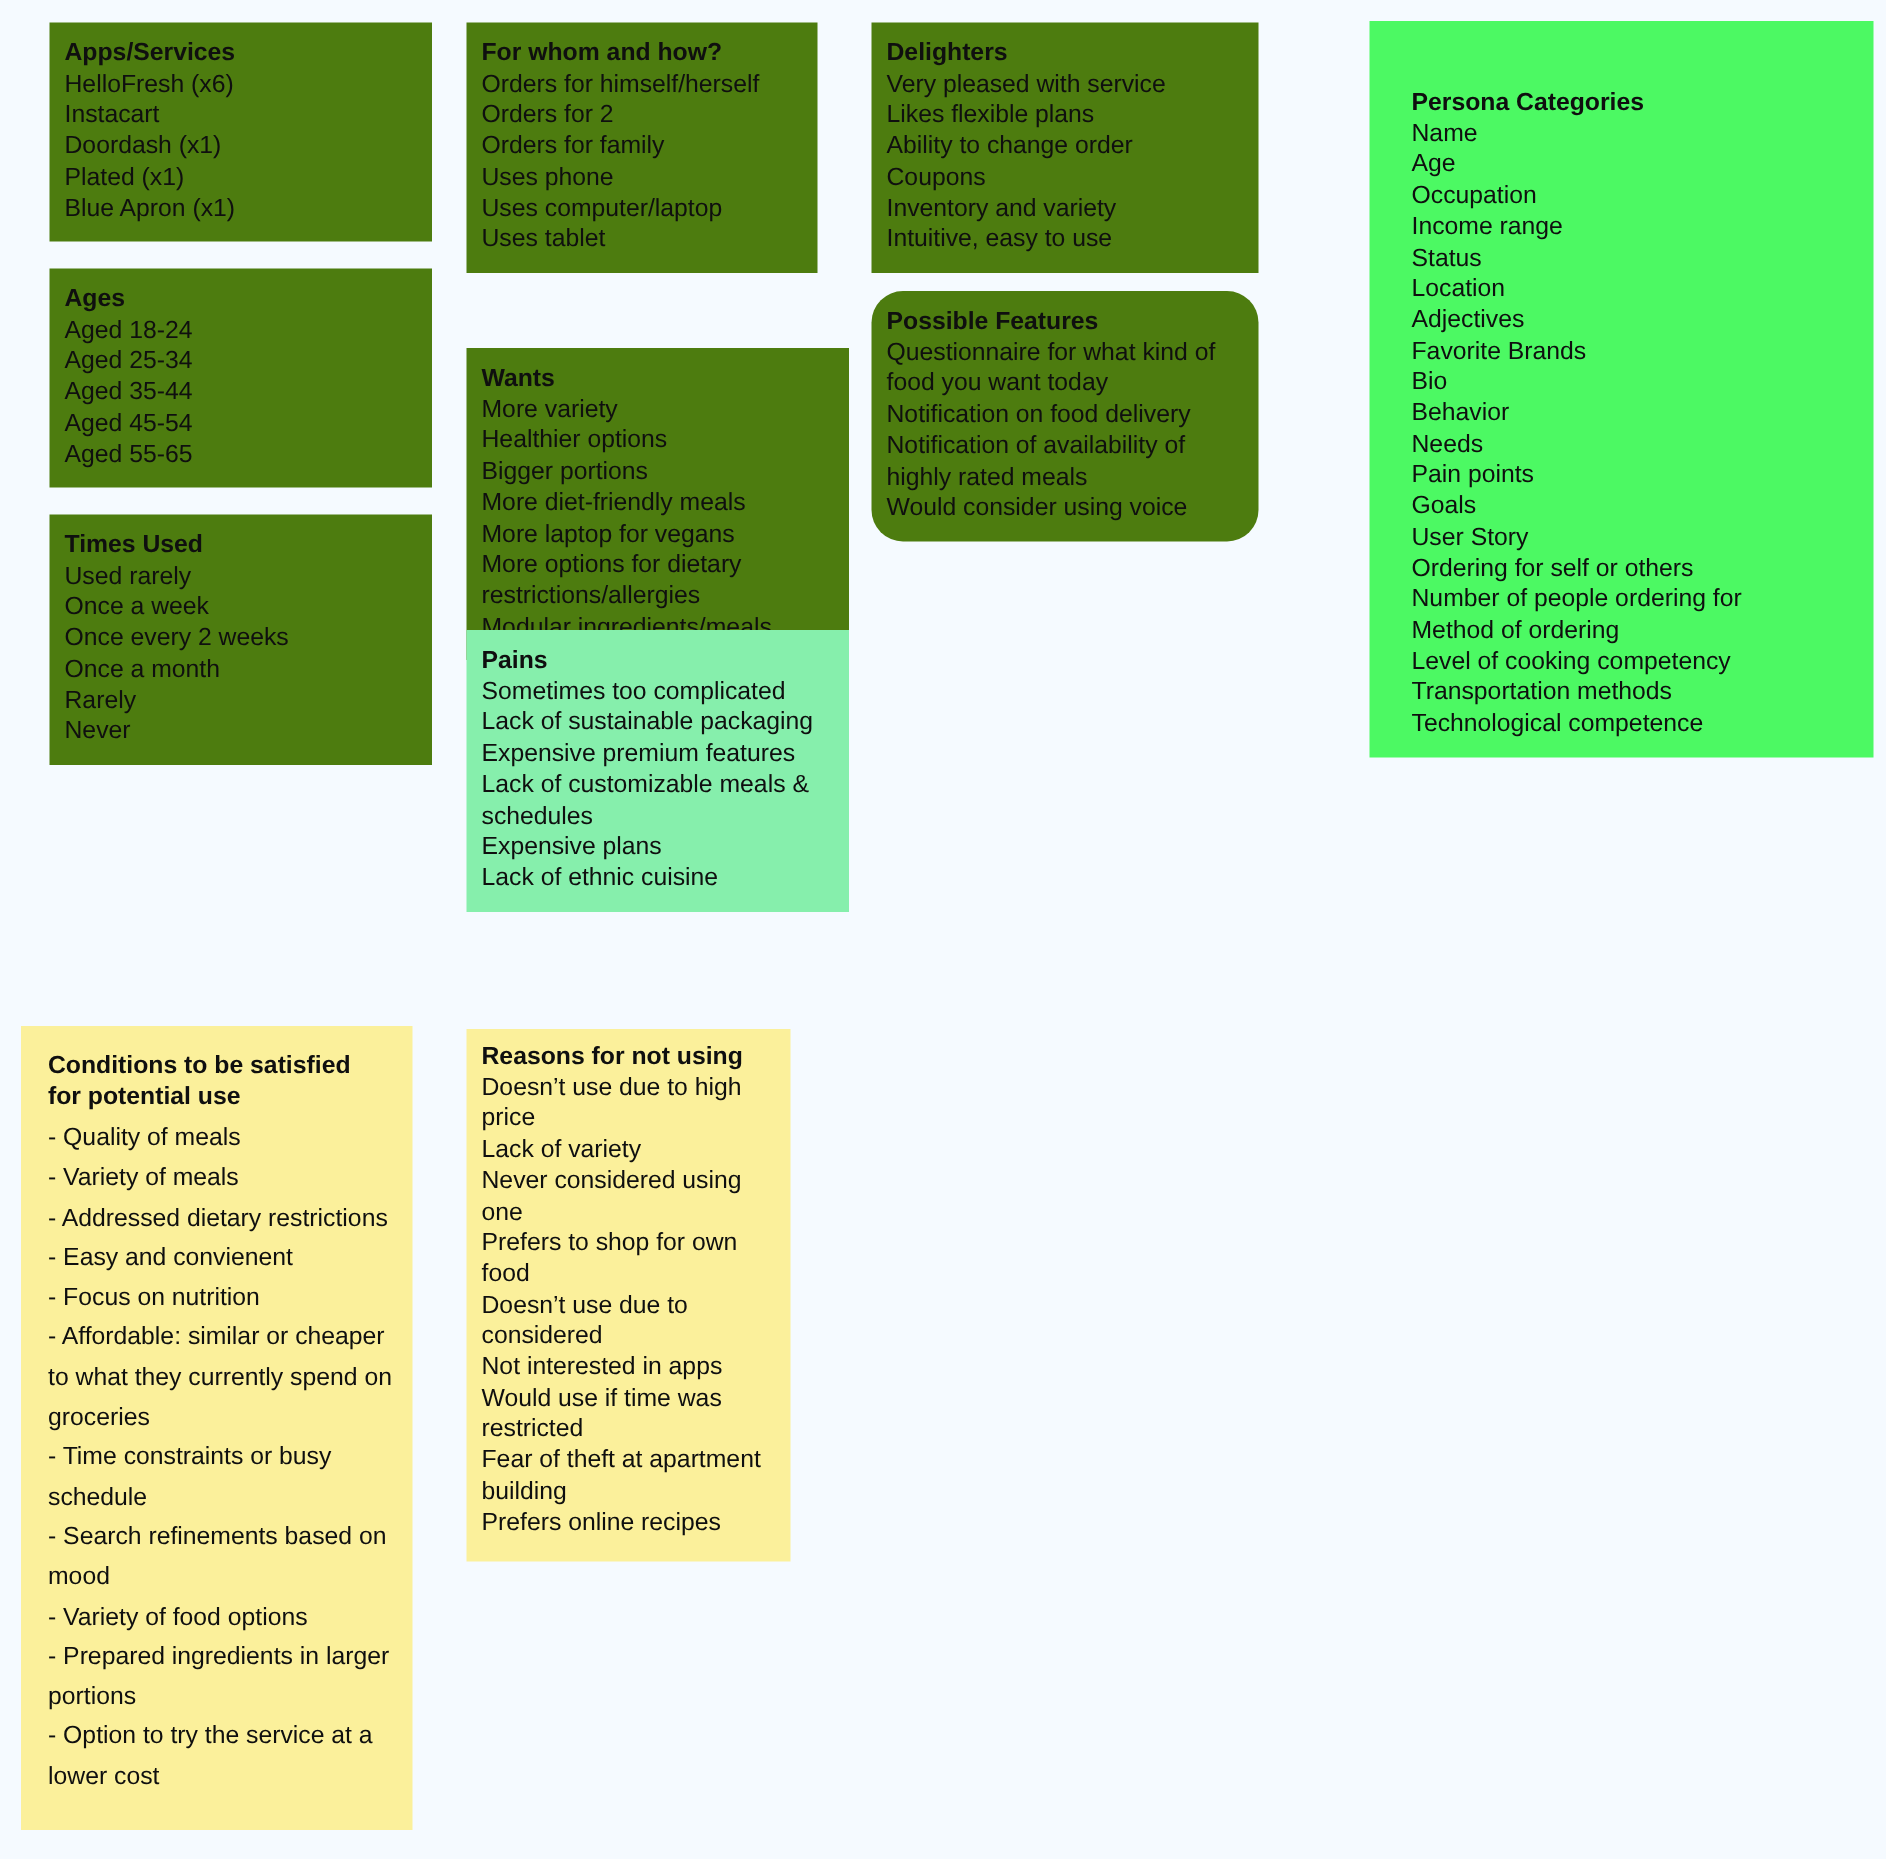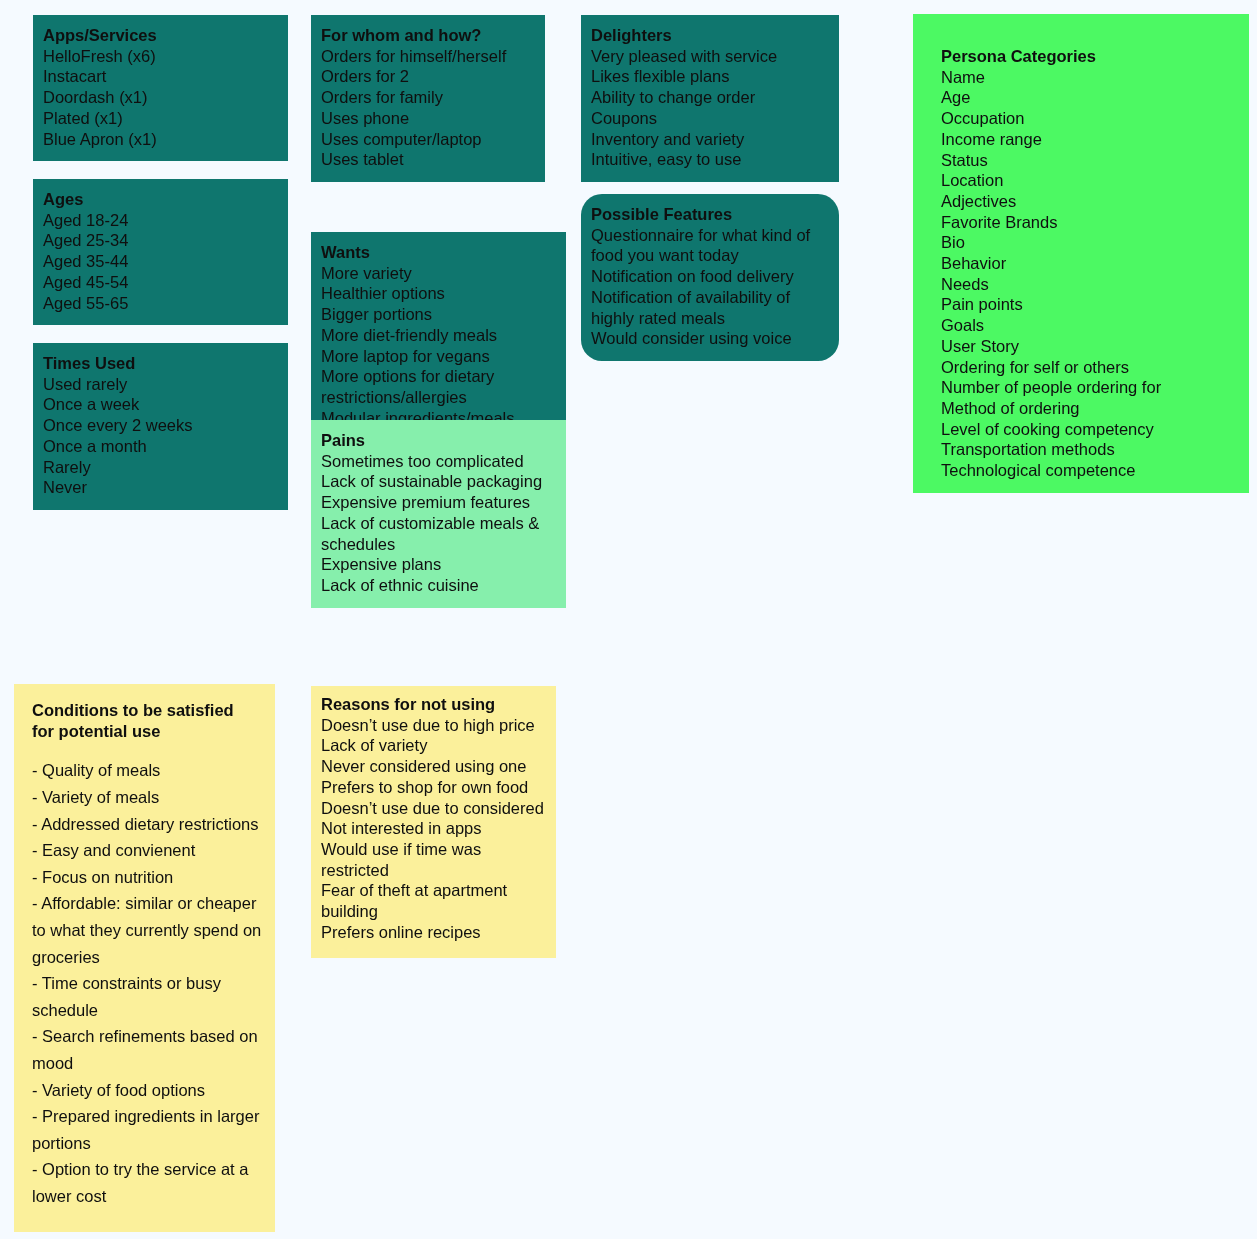--- a/index.html
+++ b/index.html
@@ -22,21 +22,21 @@
     height: 1239px;
   }
 
   .card {
     position: absolute;
     padding: 10px 10px 12px 10px;
     color: #0f0f0f;
     font-size: 16.5px;
     line-height: 20.7px;
   }
-  .card.blue   { background: #0f766e; }
+  .card.blue   { background: #4d7c0f; }
   .card.red    { background: #86efac; }
   .card.green  { background: #4cf963; }
   .card.yellow { background: #fbf09b; }
 
   .card-title {
     font-weight: bold;
     font-size: 16.5px;
     line-height: 20.7px;
     margin: 0;
     white-space: pre-line;
@@ -47,39 +47,39 @@
     padding: 0;
   }
   .card-list li {
     margin: 0;
     padding: 0;
     font-size: 16.5px;
     line-height: 20.7px;
   }
 
   
-  .card.spaced .card-title { line-height: 20.7px; margin-bottom: 16px; }
+  .card.spaced .card-title { line-height: 20.7px; margin-bottom: 4px; }
   .card.spaced .card-list li { line-height: 26.6px; }
 
   
   #card-apps          { left: 33px;  top: 15px;  width: 255px; }
   #card-ages          { left: 33px;  top: 179px; width: 255px; }
   #card-times-used    { left: 33px;  top: 343px; width: 255px; }
 
   #card-for-whom      { left: 311px; top: 15px;  width: 234px; }
   #card-wants         { left: 311px; top: 200px; width: 255px; margin-top: 32px; }
   #card-pains         { left: 311px; top: 420px; width: 255px; }
 
   #card-delighters    { left: 581px; top: 15px;  width: 258px; }
   #card-features      { left: 581px; top: 194px; width: 258px; border-radius: 21px; }
 
-  #card-persona       { left: 913px; top: 14px;  width: 336px; padding-top: 32px; padding-left: 28px; }
+  #card-persona       { left: 913px; top: 14px;  width: 336px; padding-top: 44px; padding-left: 28px; }
 
   #card-conditions    { left: 14px;  top: 684px; width: 261px; padding: 16px 12px 22px 18px; }
-  #card-reasons       { left: 311px; top: 686px; width: 245px; padding: 8px 10px 16px 10px; }
+  #card-reasons       { left: 311px; top: 686px; width: 216px; padding: 8px 10px 16px 10px; }
 </style>
 </head>
 <body>
 
 <div class="board">
 
   <div class="card blue" id="card-apps">
     <div class="card-title">Apps/Services</div>
     <ul class="card-list">
         <li>HelloFresh (x6)</li>

